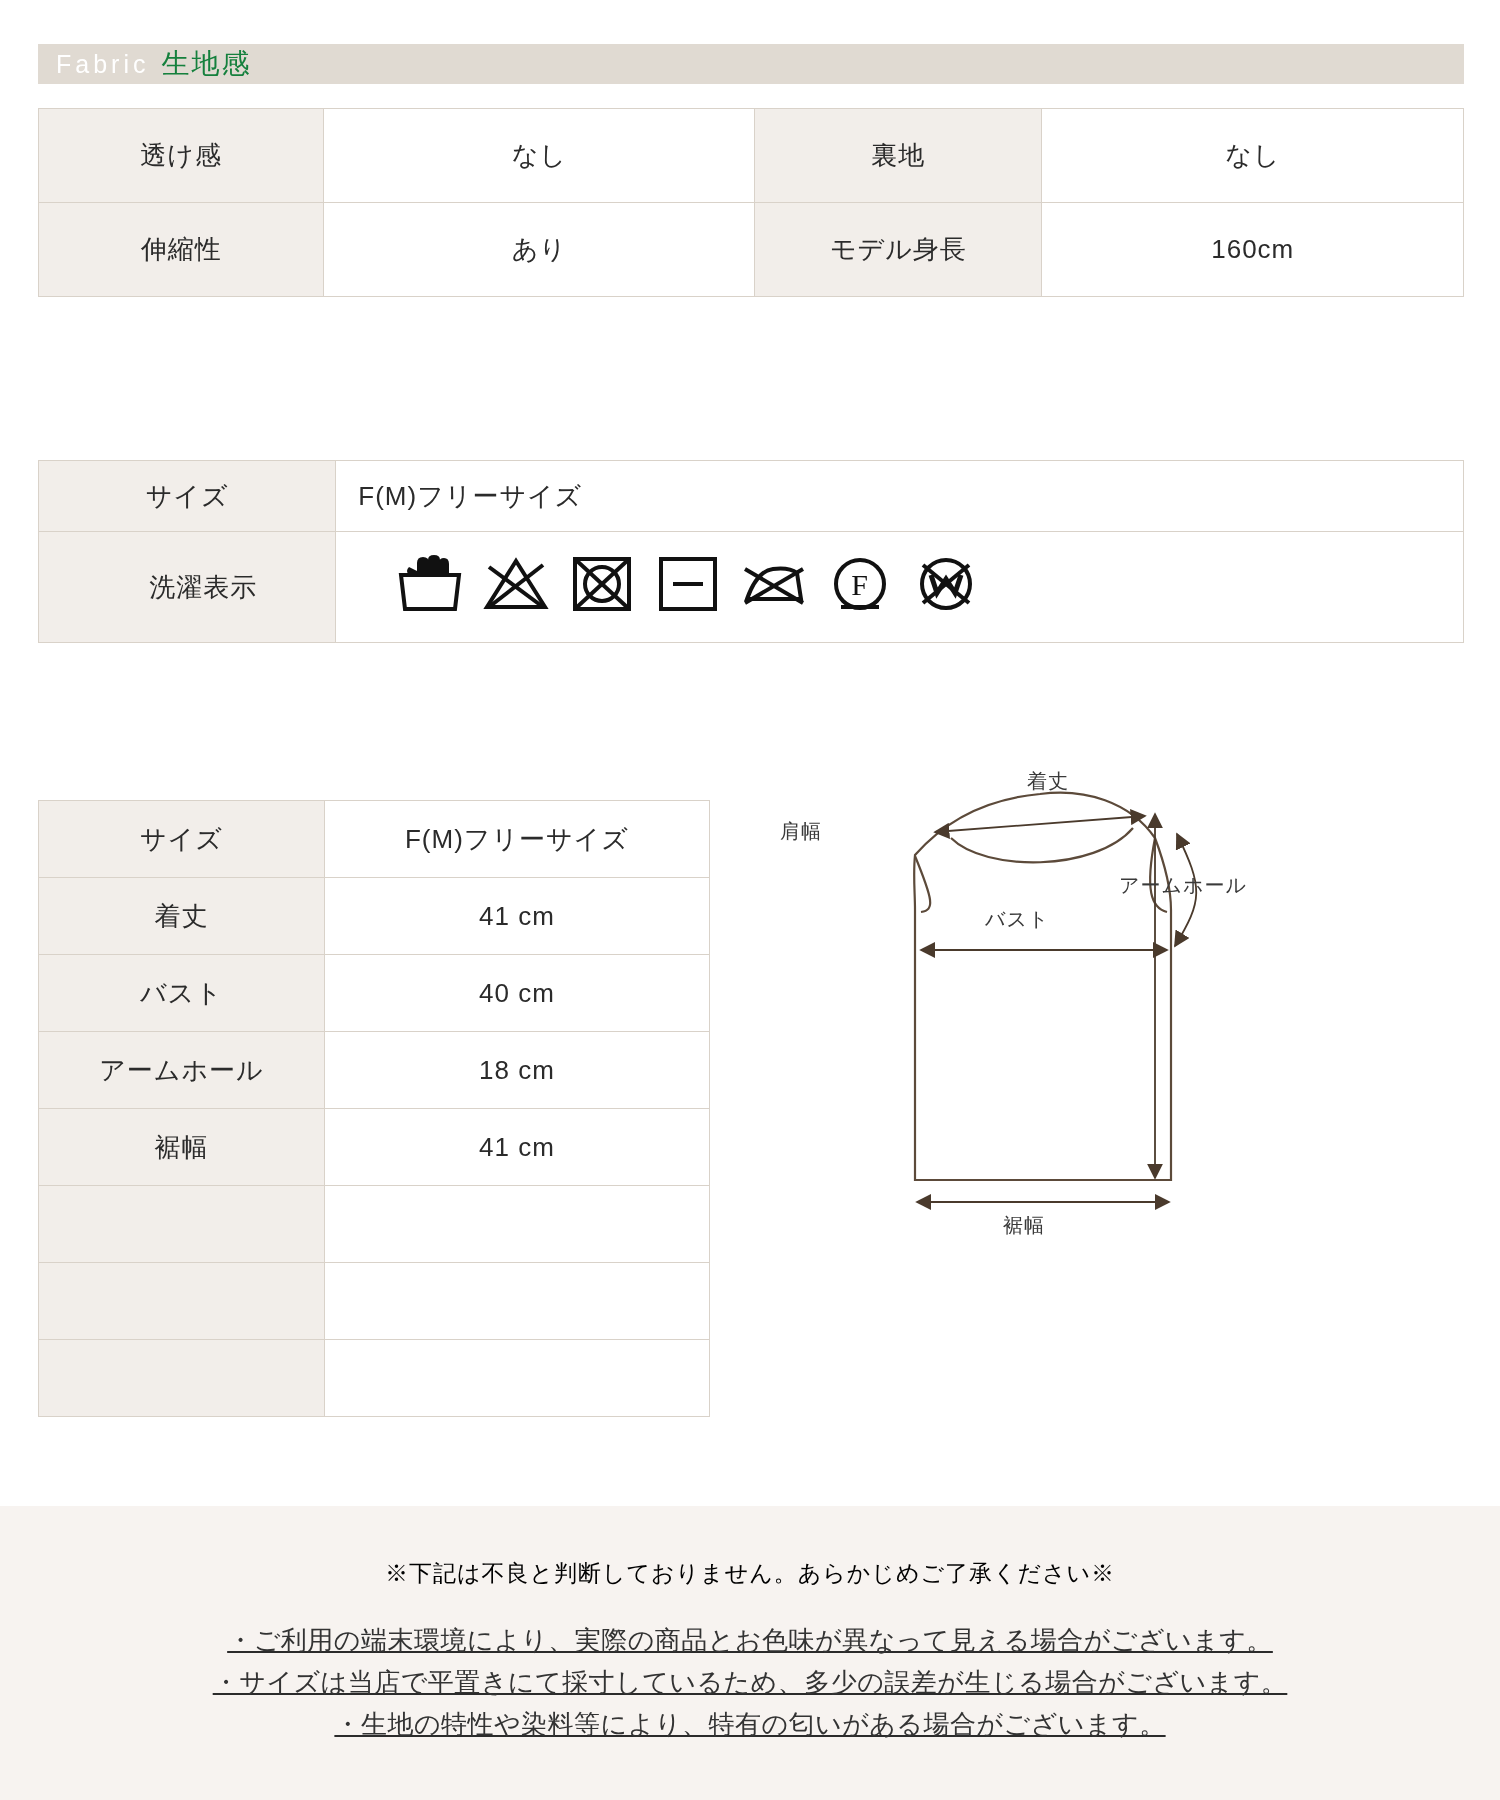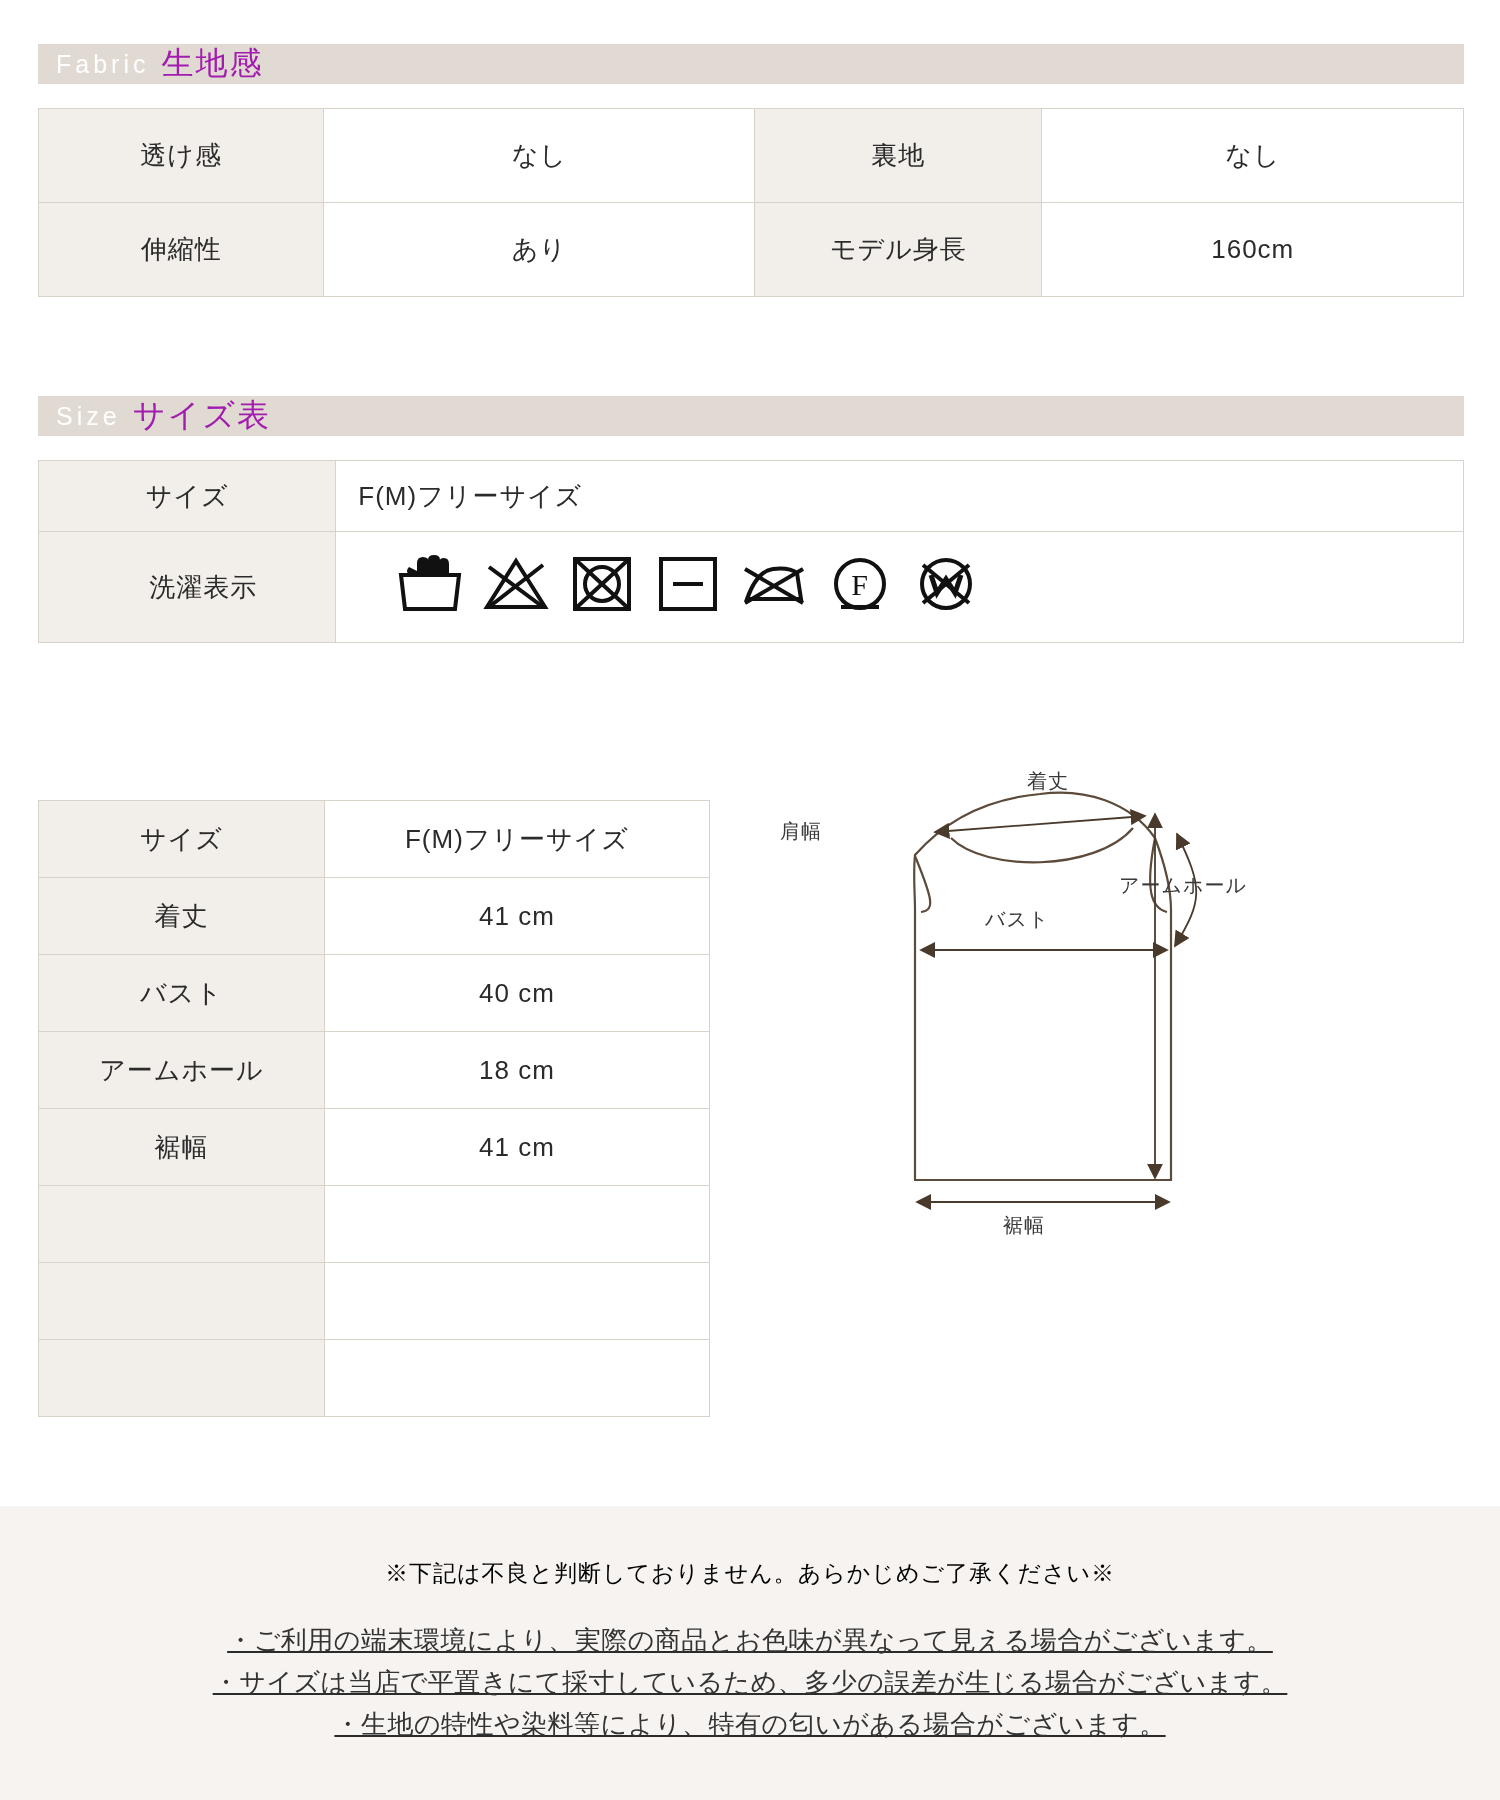--- a/index.html
+++ b/index.html
@@ -33,22 +33,22 @@
     padding-left: 18px;
     box-sizing: border-box;
   }
   .section-bar .en {
     color: #ffffff;
     font-size: 25px;
     letter-spacing: 4px;
     font-weight: 400;
   }
   .section-bar .jp {
-    color: #a21caf;
-    font-size: 32px;
+    color: #15803d;
+    font-size: 28px;
     letter-spacing: 2px;
     margin-left: 12px;
     font-weight: 400;
     font-family: Liberation Mono, monospace;
   }
 
   
   table {
     border-collapse: collapse;
     position: absolute;
@@ -183,24 +183,20 @@
       </tr>
       <tr>
         <td class="label c1">伸縮性</td>
         <td class="value c2">あり</td>
         <td class="label c3">モデル身長</td>
         <td class="value c4">160cm</td>
       </tr>
     </tbody>
   </table>
 
-  <div class="section-bar" style="left:38px; top:396px; width:1426px;">
-    <span class="en">Size</span>
-    <span class="jp">サイズ表</span>
-  </div>
 
   <table id="size-table">
     <tbody>
       <tr class="r1">
         <td class="label c1">サイズ</td>
         <td class="value c2 left">F(M)フリーサイズ</td>
       </tr>
       <tr class="r3">
         <td class="label c1">洗濯表示</td>
         <td class="value c2">

